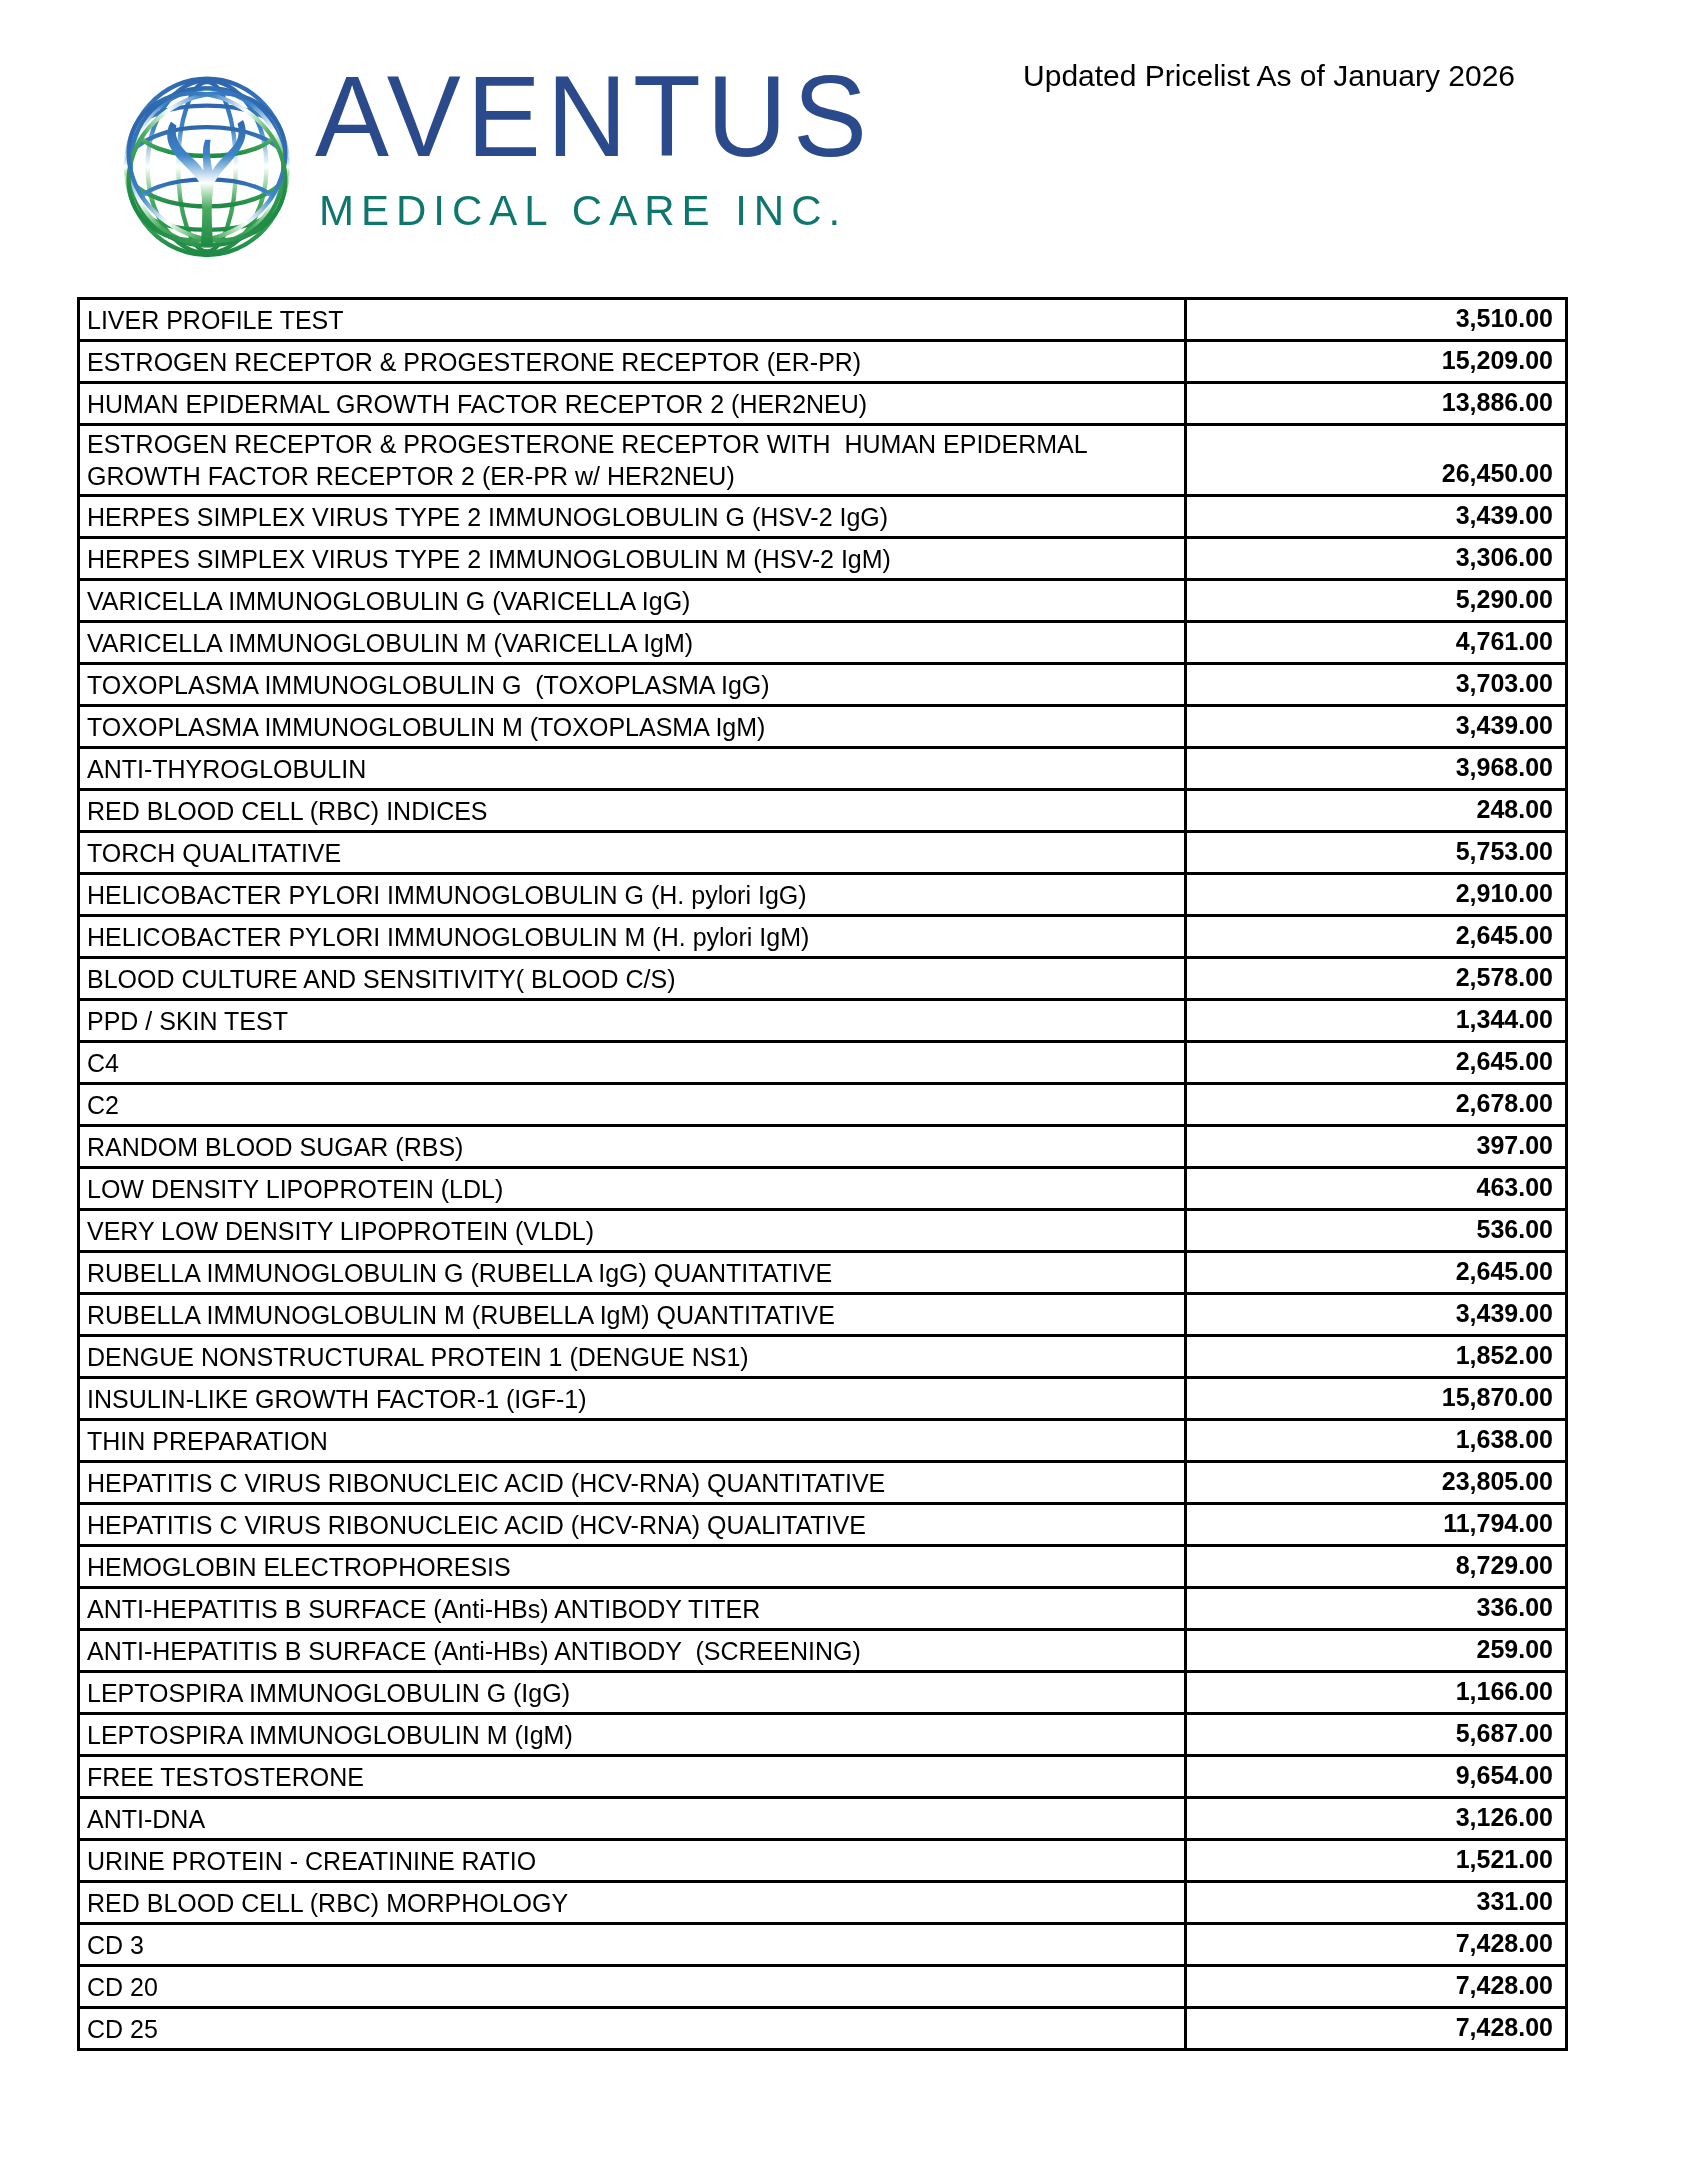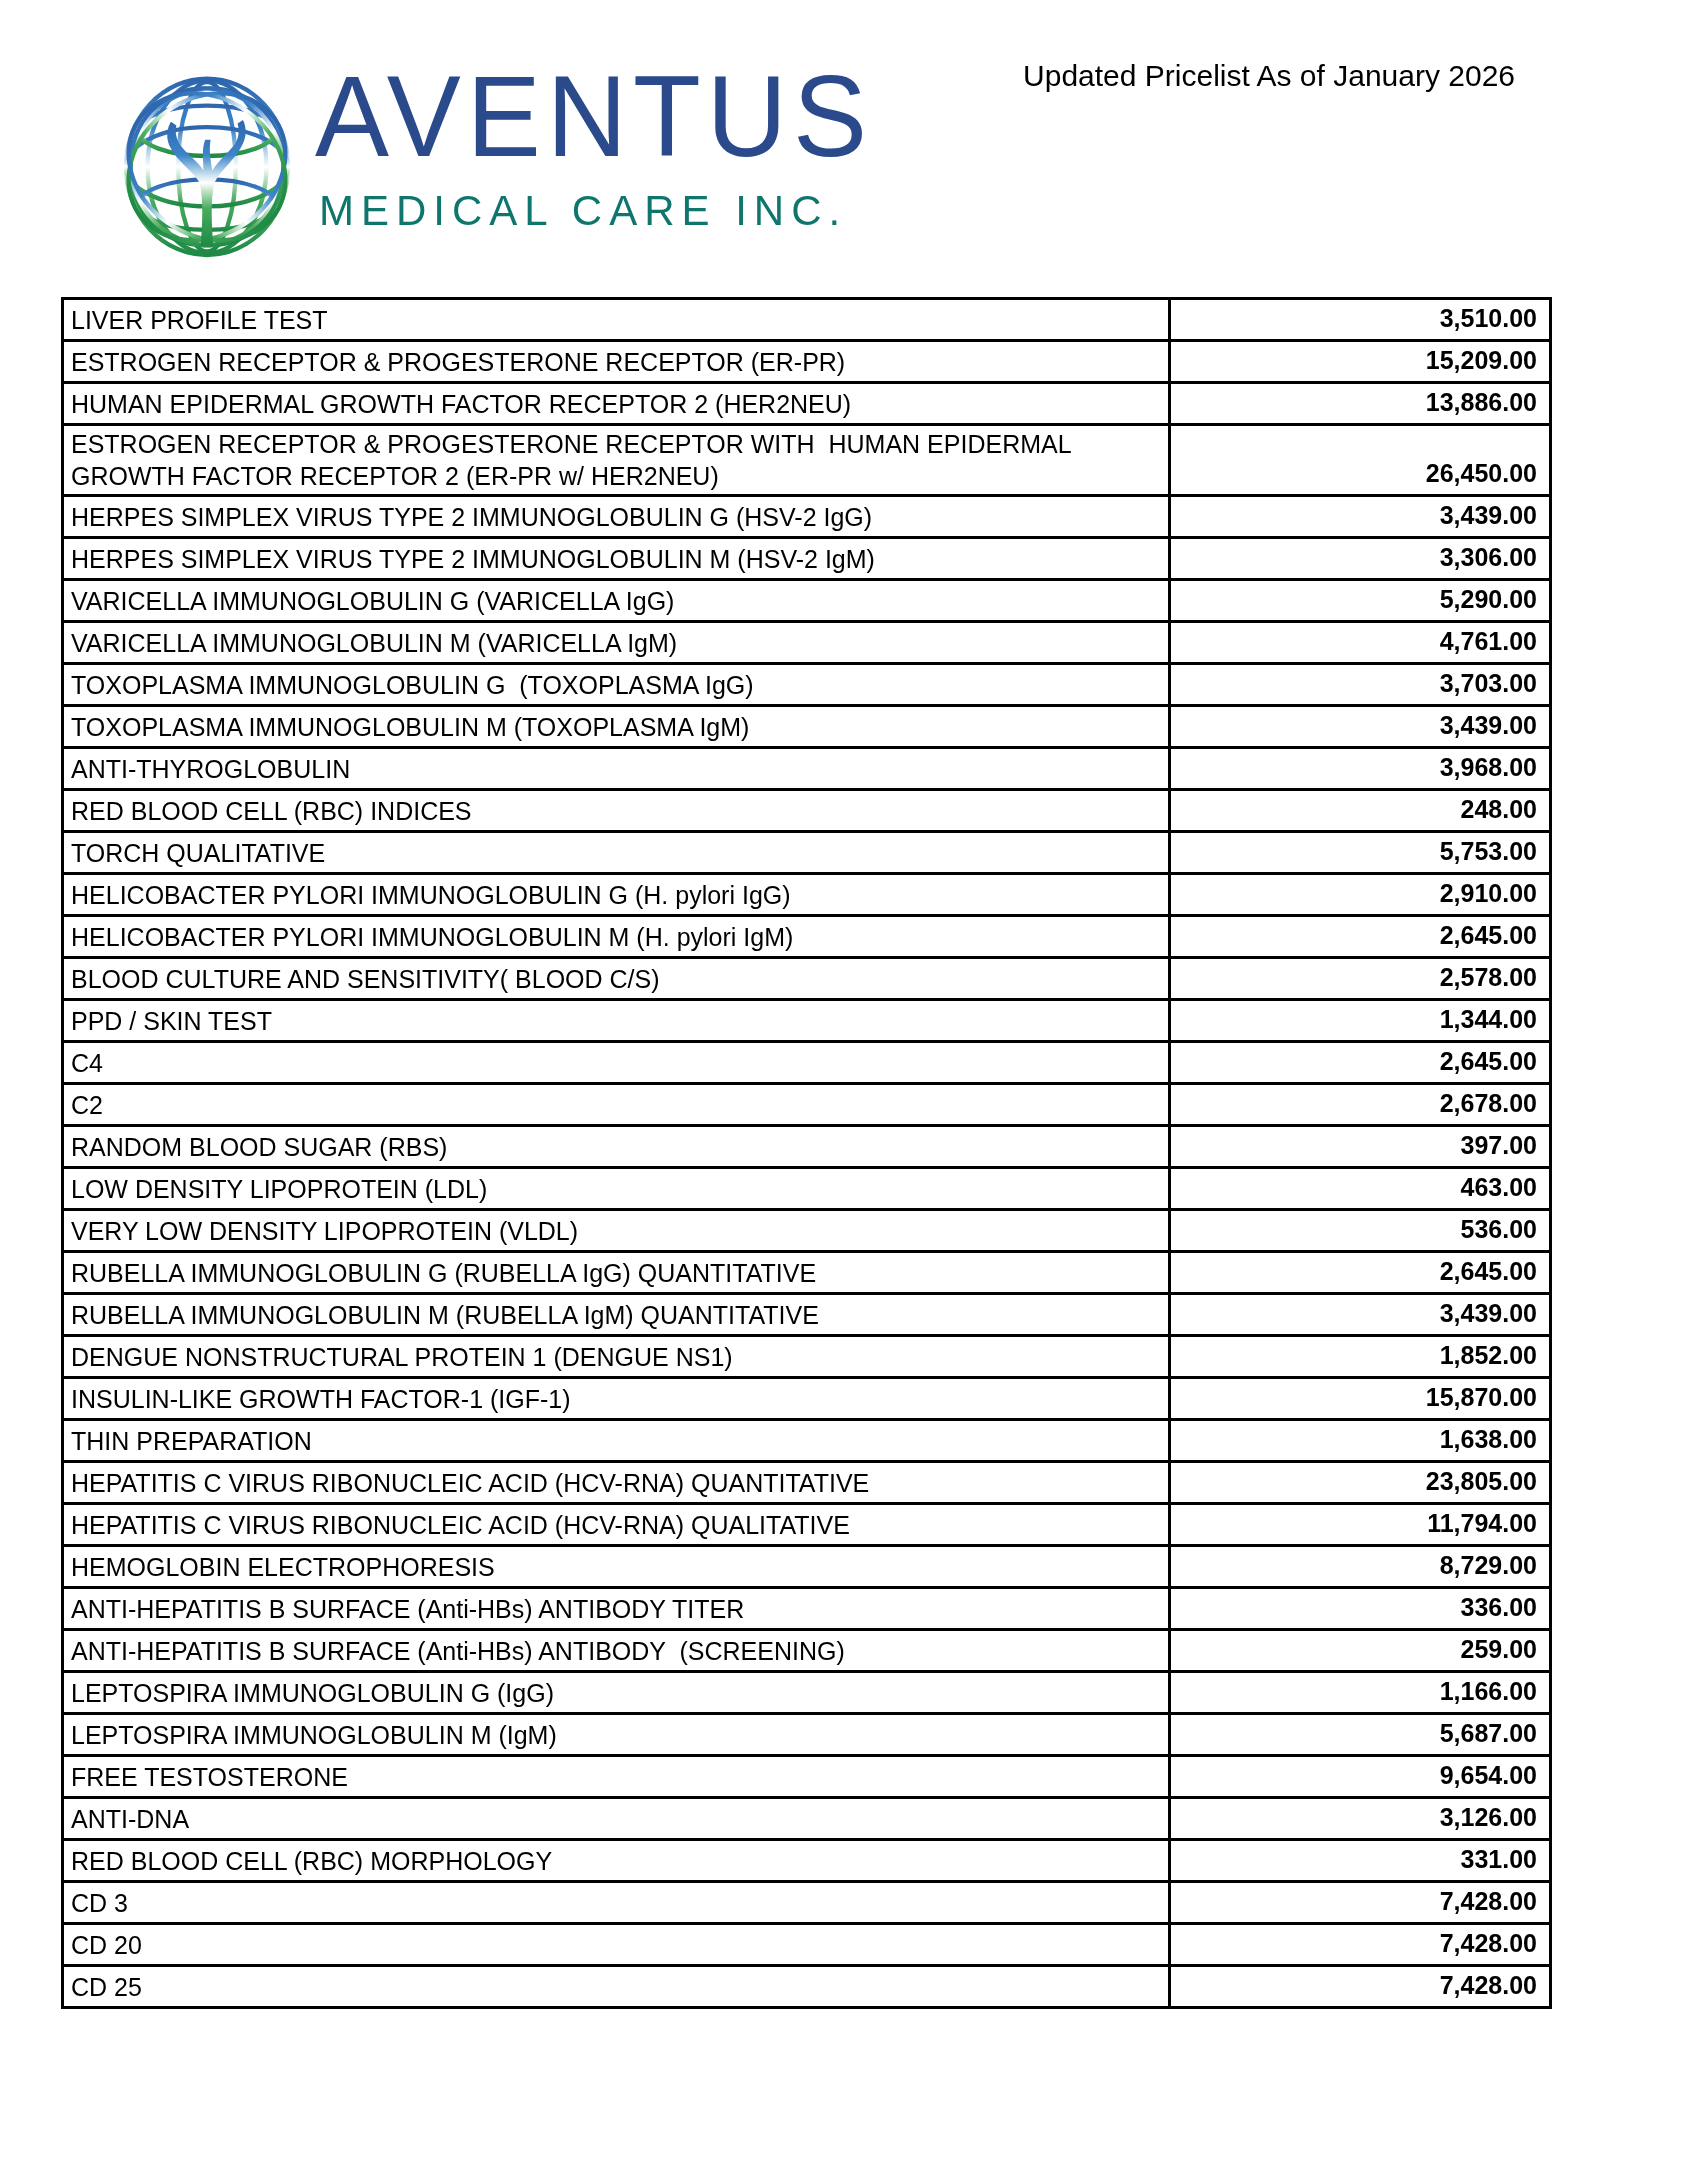--- a/index.html
+++ b/index.html
@@ -33,21 +33,21 @@
     color: #0f766e;
   }
   .pricelist-title {
     position: absolute; top: 59px; right: 168px;
     font-size: 30px; font-weight: normal;
     color: #000;
   }
 
   
   .price-table {
-    position: absolute; left: 61px; top: 297px;
+    position: absolute; left: 77px; top: 297px;
     width: 1488px;
     border-collapse: collapse;
     table-layout: fixed;
   }
   .price-table td {
     border: 3px solid #000;
     font-size: 25px;
     height: 37px;
     line-height: 1.28;
   }
@@ -284,20 +284,24 @@
   <tr>
     <td class="col-name">FREE TESTOSTERONE</td>
     <td class="col-price">9,654.00</td>
   </tr>
 
   <tr>
     <td class="col-name">ANTI-DNA</td>
     <td class="col-price">3,126.00</td>
   </tr>
 
+  <tr>
+    <td class="col-name">URINE PROTEIN - CREATININE RATIO</td>
+    <td class="col-price">1,521.00</td>
+  </tr>
 
   <tr>
     <td class="col-name">RED BLOOD CELL (RBC) MORPHOLOGY</td>
     <td class="col-price">331.00</td>
   </tr>
 
   <tr>
     <td class="col-name">CD 3</td>
     <td class="col-price">7,428.00</td>
   </tr>

